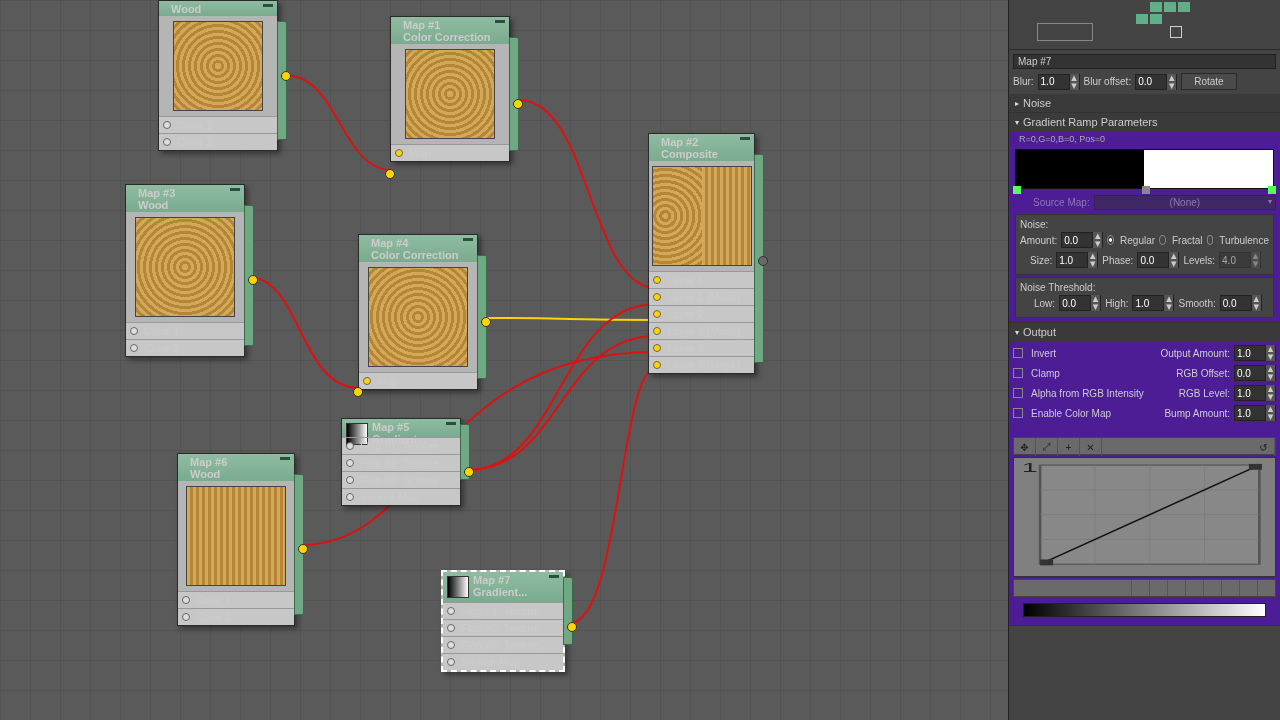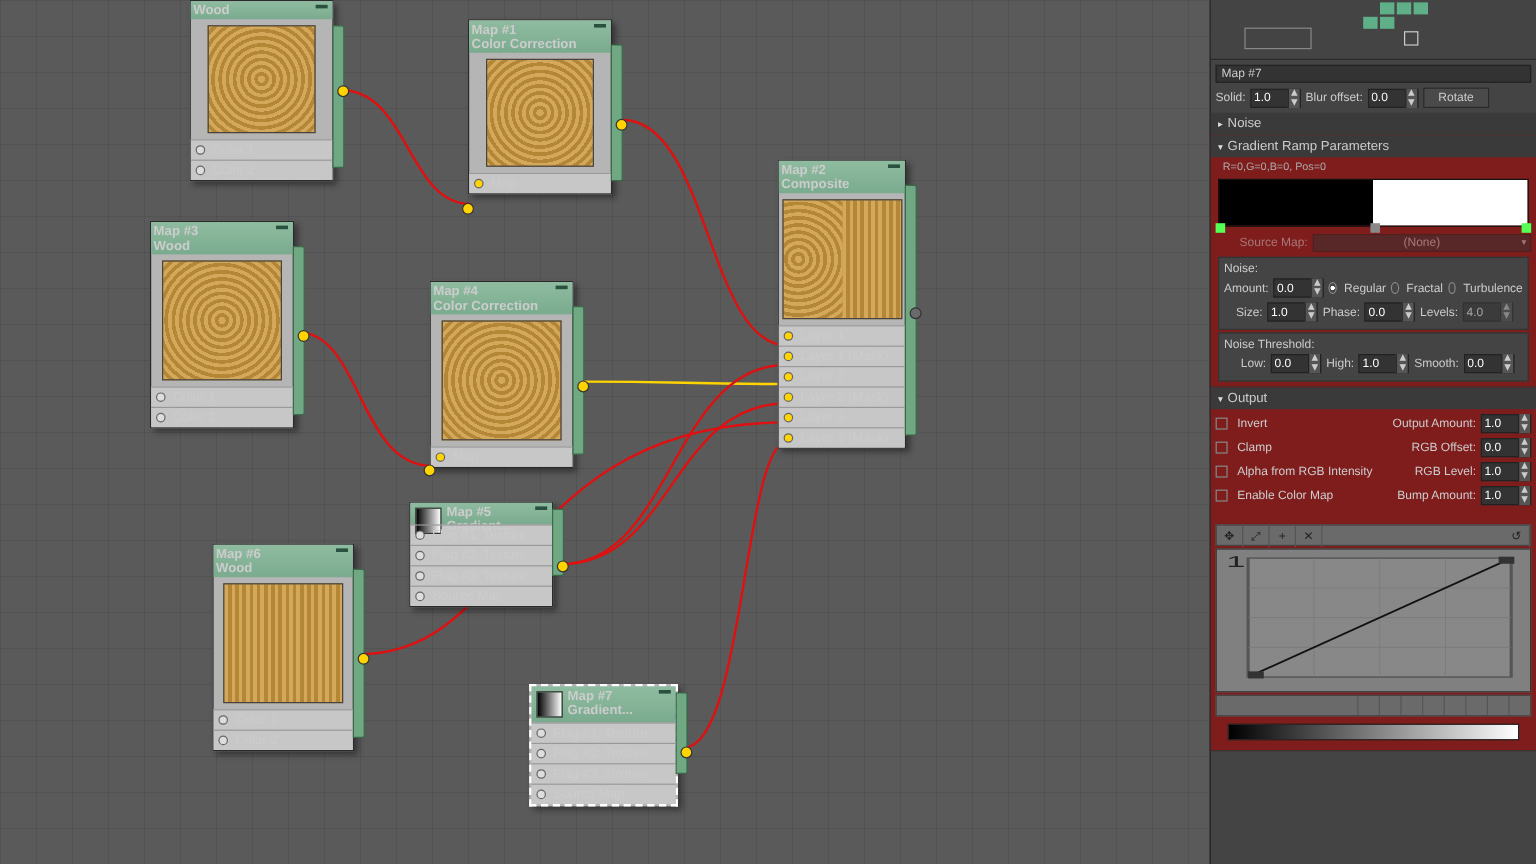--- a/index.html
+++ b/index.html
@@ -1,20 +1,20 @@
 <!DOCTYPE html>
 <html><head>
 <meta charset="utf-8">
 <style>
 *{box-sizing:border-box;margin:0;padding:0;font-family:Tahoma,Arial,sans-serif;font-size:11px;color:#ccc}
 body{background:#5a5a5a;width:1280px;height:720px;overflow:hidden;position:relative}
 .canvas{position:absolute;left:0;top:0;width:1008px;height:720px;background:#5a5a5a;background-image:linear-gradient(rgba(0,0,0,.08) 1px,transparent 1px),linear-gradient(90deg,rgba(0,0,0,.08) 1px,transparent 1px);background-size:30px 30px;}
 .node{position:absolute;background:#b5b5b5;border:1px solid #2a2a2a;box-shadow:3px 3px 5px rgba(0,0,0,.4);color:#000}
 .node.sel{border:2px dashed #fff}
-.node-head{background:linear-gradient(#8fbca0,#7aab8e);padding:2px 2px 1px;color:#1a1a1a;font-weight:bold;display:flex;flex-direction:column;position:relative}
+.node-head{background:linear-gradient(#8fbca0,#7aab8e);padding:2px 12px 1px;color:#1a1a1a;font-weight:bold;display:flex;flex-direction:column;position:relative}
 .node-head .sub{font-weight:bold}
 .node-min{position:absolute;right:4px;top:3px;width:10px;height:3px;background:#2a5040;cursor:pointer}
 .preview{width:100px;height:100px;margin:5px auto;background:#c09040;border:1px solid #444;background-image:repeating-radial-gradient(circle at 50% 50%,#d4a85a 0,#d4a85a 3px,#b48736 3px,#b48736 6px)}
 .preview.vert{background-image:repeating-linear-gradient(90deg,#d4a85a 0,#d4a85a 3px,#b48736 3px,#b48736 6px)}
 .preview.half{background-image:repeating-radial-gradient(circle at 25% 50%,#d4a85a 0,#d4a85a 3px,#b48736 3px,#b48736 6px),repeating-linear-gradient(90deg,#d4a85a 0,#d4a85a 3px,#b48736 3px,#b48736 6px);background-size:50% 100%,50% 100%;background-position:left,right;background-repeat:no-repeat}
 .preview.sm{width:90px;height:90px}
 .slots{background:#c7c7c7}
 .slot{border-top:1px solid #999;padding:2px 10px 2px 18px;color:#222;position:relative;font-size:10px}
 .slot .dot{position:absolute;left:4px;top:4px;width:8px;height:8px;border-radius:50%;background:#ddd;border:1px solid #666}
 .out-strip{position:absolute;right:-10px;top:20px;width:10px;height:calc(100% - 30px);background:#6fa883;border-radius:0 2px 2px 0;border:1px solid #3a6a4a}
@@ -35,21 +35,21 @@
 .prop-body{padding:2px 4px}
 .row{display:flex;align-items:center;padding:2px 0;gap:4px}
 .lbl{font-size:10px;color:#ccc}
 .spin{display:flex;align-items:center;background:#333;border:1px solid #222;height:16px}
 .spin input{width:30px;background:#333;border:none;color:#fff;font-size:10px;padding:0 2px}
 .spin .sp-btn{width:10px;height:16px;background:#555;border-left:1px solid #222;font-size:7px;display:flex;flex-direction:column}
 .spin .sp-btn div{height:8px;text-align:center;line-height:6px;cursor:pointer}
 .btn{background:#4a4a4a;border:1px solid #2a2a2a;padding:2px 12px;color:#ccc;cursor:pointer;font-size:10px}
 .sel-box{background:#333;border:1px solid #222;padding:1px 4px;color:#ccc;min-width:55px;font-size:10px;position:relative}
 .sel-box::after{content:"▾";position:absolute;right:3px;font-size:8px}
-.rollout{background:#7f1d1d;border-bottom:1px solid #333}
+.rollout{background:#4c1d95;border-bottom:1px solid #333}
 .roll-head{background:#3a3a3a;padding:3px 6px;color:#ddd;font-size:11px;display:flex;align-items:center;gap:4px;cursor:pointer}
 .roll-head::before{content:"▾";font-size:8px}
 .roll-head.closed::before{content:"▸"}
 .grad-bar{height:40px;margin:4px 2px;background:linear-gradient(90deg,#000 0%,#000 50%,#fff 50%,#fff 100%);border:1px solid #111;position:relative}
 .grad-bar .stop{position:absolute;bottom:-6px;width:8px;height:8px;background:#5f5}
 .fieldgrp{border:1px solid #333;background:#444444;padding:4px;margin:2px}
 .radio{width:10px;height:10px;border-radius:50%;border:1px solid #888;display:inline-block;margin-right:2px}
 .radio.on{background:radial-gradient(circle,#fff 0,#fff 35%,transparent 40%)}
 .chk{width:10px;height:10px;border:1px solid #888;display:inline-block;margin-right:4px}
 .curve-tools{background:#6a6a6a;height:18px;display:flex;gap:0;border:1px solid #444}
@@ -215,21 +215,21 @@
       <div style="left:20px;top:14px;width:12px;height:10px"></div>
       <div style="left:40px;top:26px;width:12px;height:12px;border:1px solid #ccc;background:transparent"></div>
     </div>
     <div class="nav-thumb"></div>
   </div>
   <div class="prop-body">
     <div class="row">
         <span class="lbl" style="background:#333;border:1px solid #222;padding:1px 4px;flex:1">Map #7</span>
       </div>
     <div class="row">
-      <span class="lbl">Solid:</span>
+      <span class="lbl">Blur:</span>
       <div class="spin">
           <input value="1.0" style="">
           <div class="sp-btn">
             <div>▴</div>
             <div>▾</div>
           </div>
         </div>
       <span class="lbl">Blur offset:</span>
       <div class="spin">
           <input value="0.0" style="">

